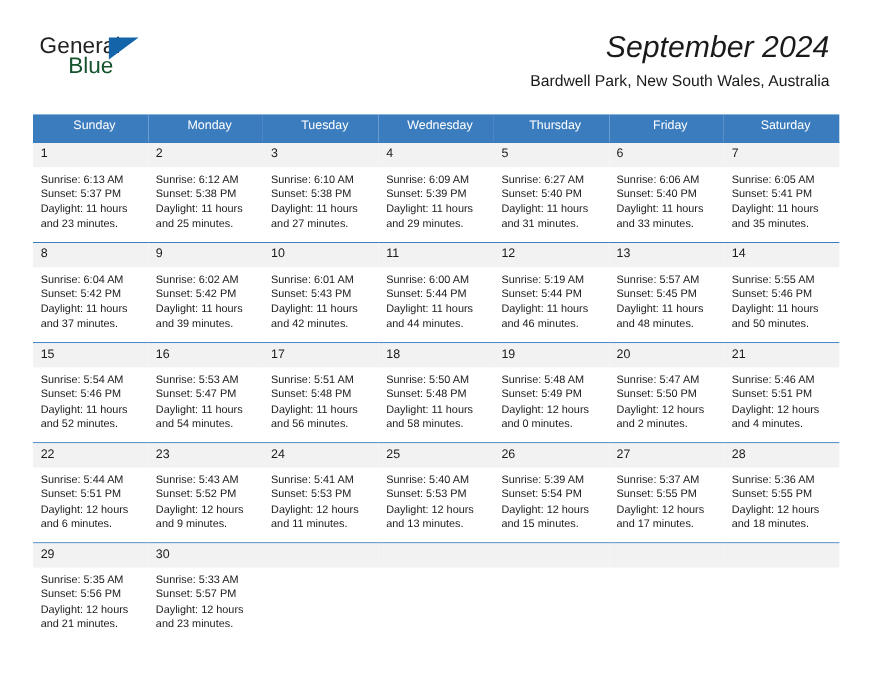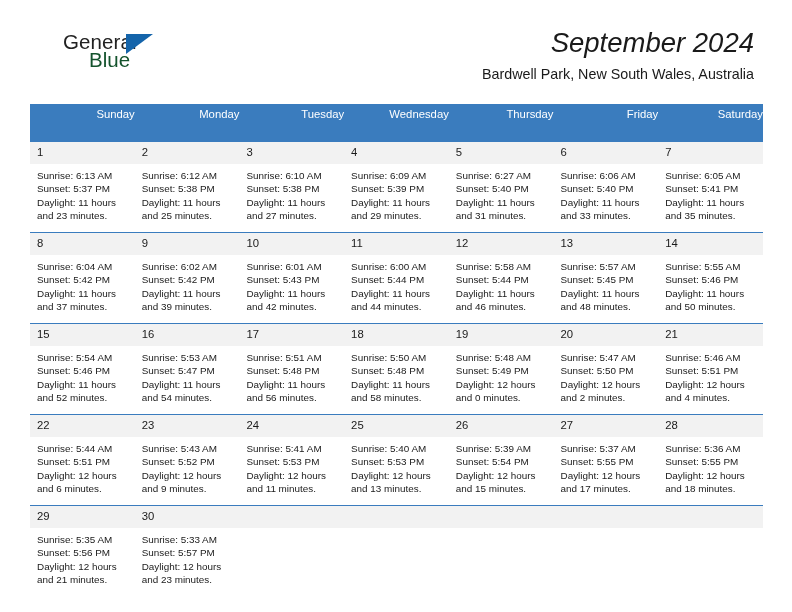--- a/index.html
+++ b/index.html
@@ -28,21 +28,20 @@
     top: 0;
     width: 792px;
     height: 100px;
   }
   .brand {
     position: absolute;
     left: 36px;
     top: 30px;
     width: 200px;
     height: 56px;
-    margin-left: 27px;
   }
   .brand-general {
     position: absolute;
     left: 0;
     top: 0;
     font-size: 20.5px;
     color: #222222;
     letter-spacing: 0.1px;
     line-height: 24px;
   }
@@ -98,22 +97,22 @@
     table-layout: fixed;
     width: 733px;
   }
   table.cal col { width: 104.71px; }
 
   thead th {
     background: #3a7cbe;
     color: #ffffff;
     font-size: 11.3px;
     font-weight: normal;
-    text-align: right;
-    padding: 4px 0 20px 7px;
+    text-align: center;
+    padding: 4px 0 8px 7px;
     height: 13px;
     line-height: 13px;
     border: none;
   }
 
   tbody td {
     vertical-align: top;
     padding: 0;
     border: none;
     border-top: 1px solid #3a7cbe;
@@ -301,21 +300,21 @@
                   <div>Sunrise: 6:00 AM</div>
                   <div>Sunset: 5:44 PM</div>
                   <div class="wrap">Daylight: 11 hours and 44 minutes.</div>
                 </div>
               </div>
             </td>
           <td>
               <div class="cell">
                 <div class="daynum">12</div>
                 <div class="details">
-                  <div>Sunrise: 5:58 AM</div>
+                  <div>Sunrise: 5:19 AM</div>
                   <div>Sunset: 5:44 PM</div>
                   <div class="wrap">Daylight: 11 hours and 46 minutes.</div>
                 </div>
               </div>
             </td>
           <td>
               <div class="cell">
                 <div class="daynum">13</div>
                 <div class="details">
                   <div>Sunrise: 5:57 AM</div>

